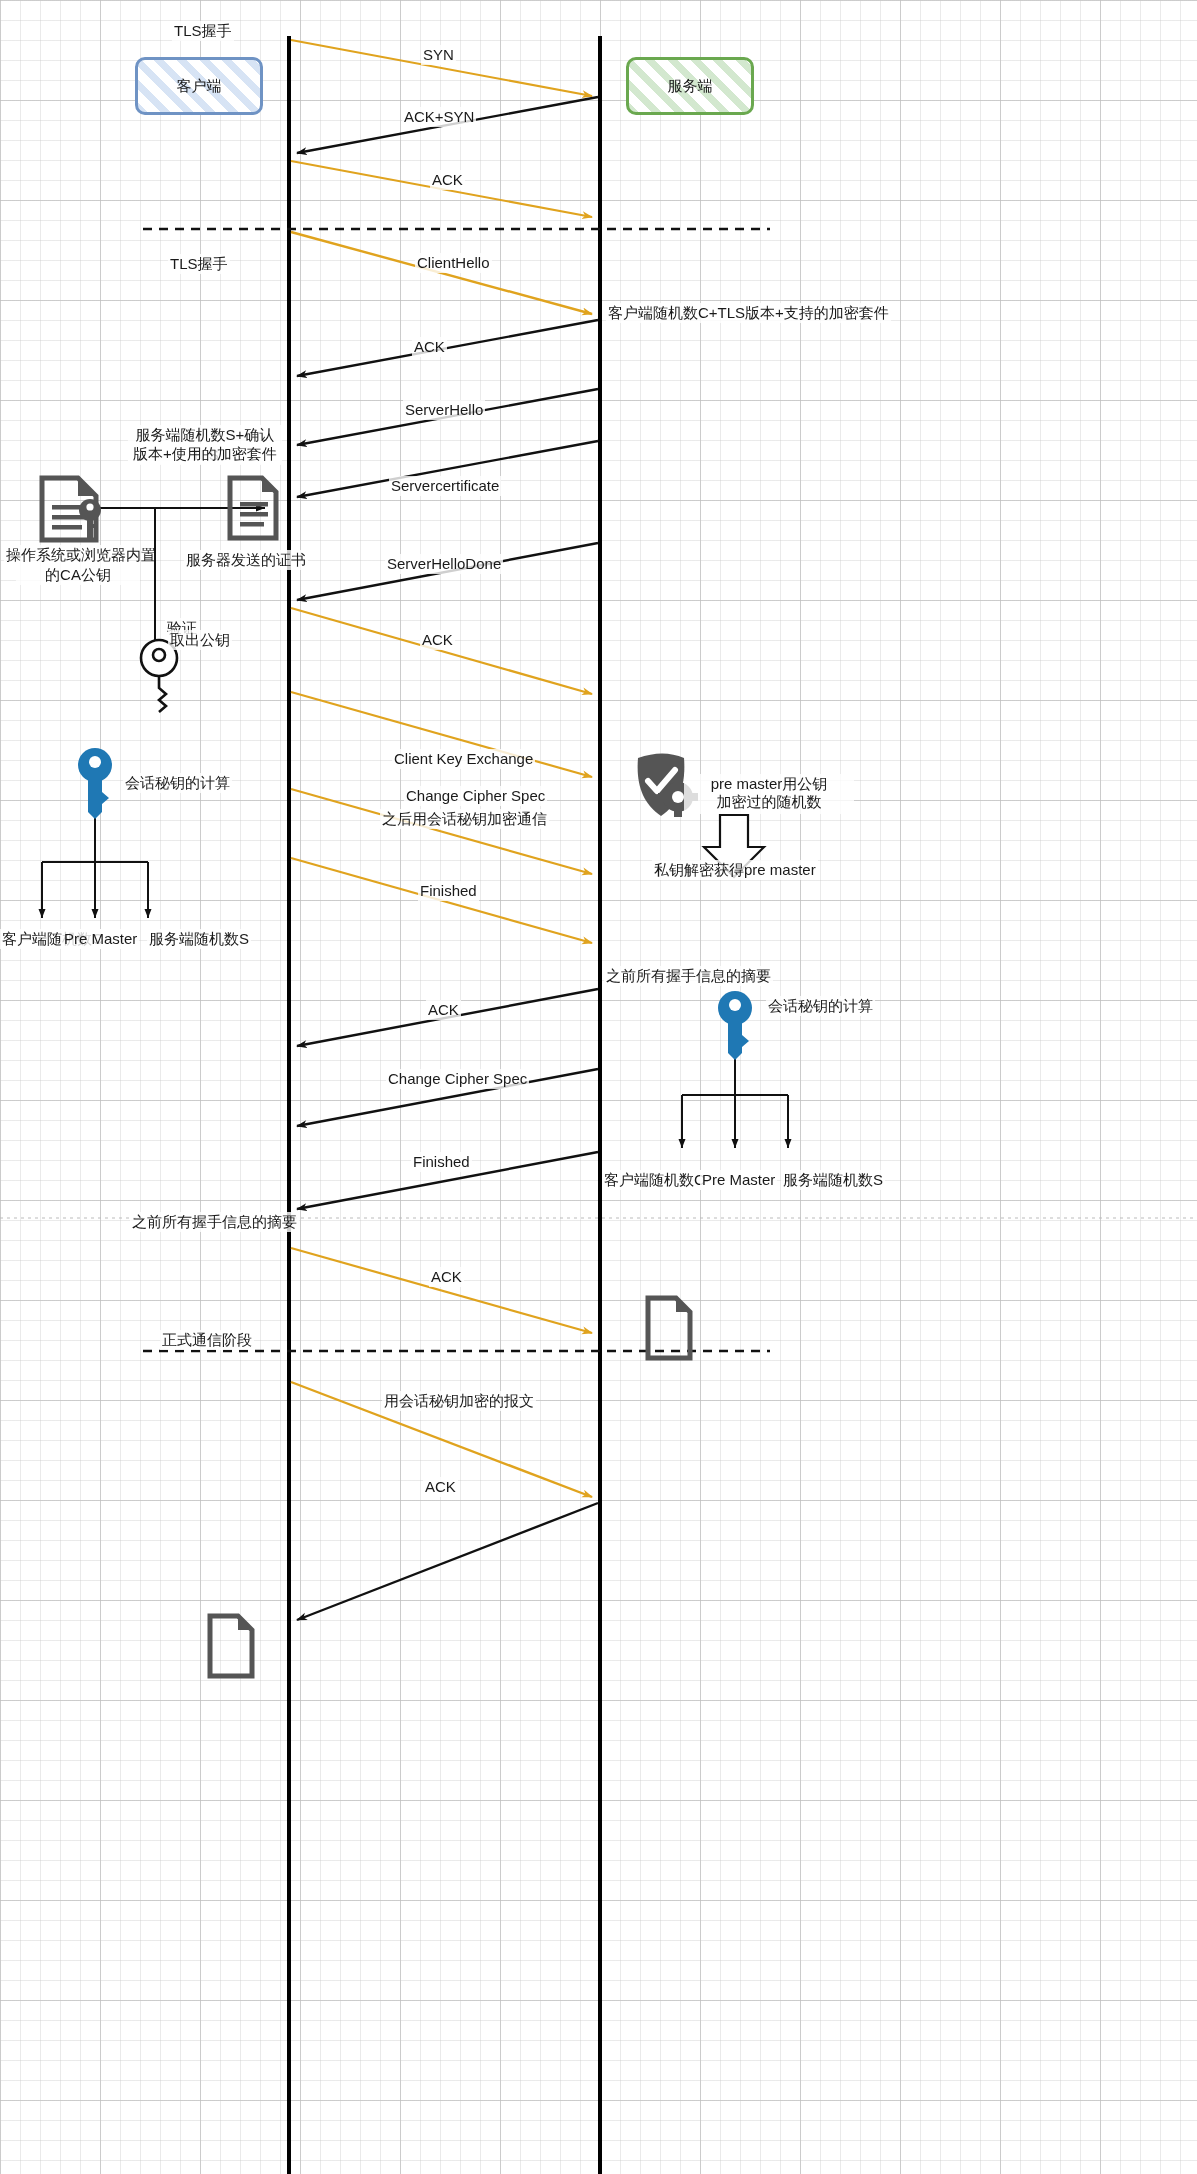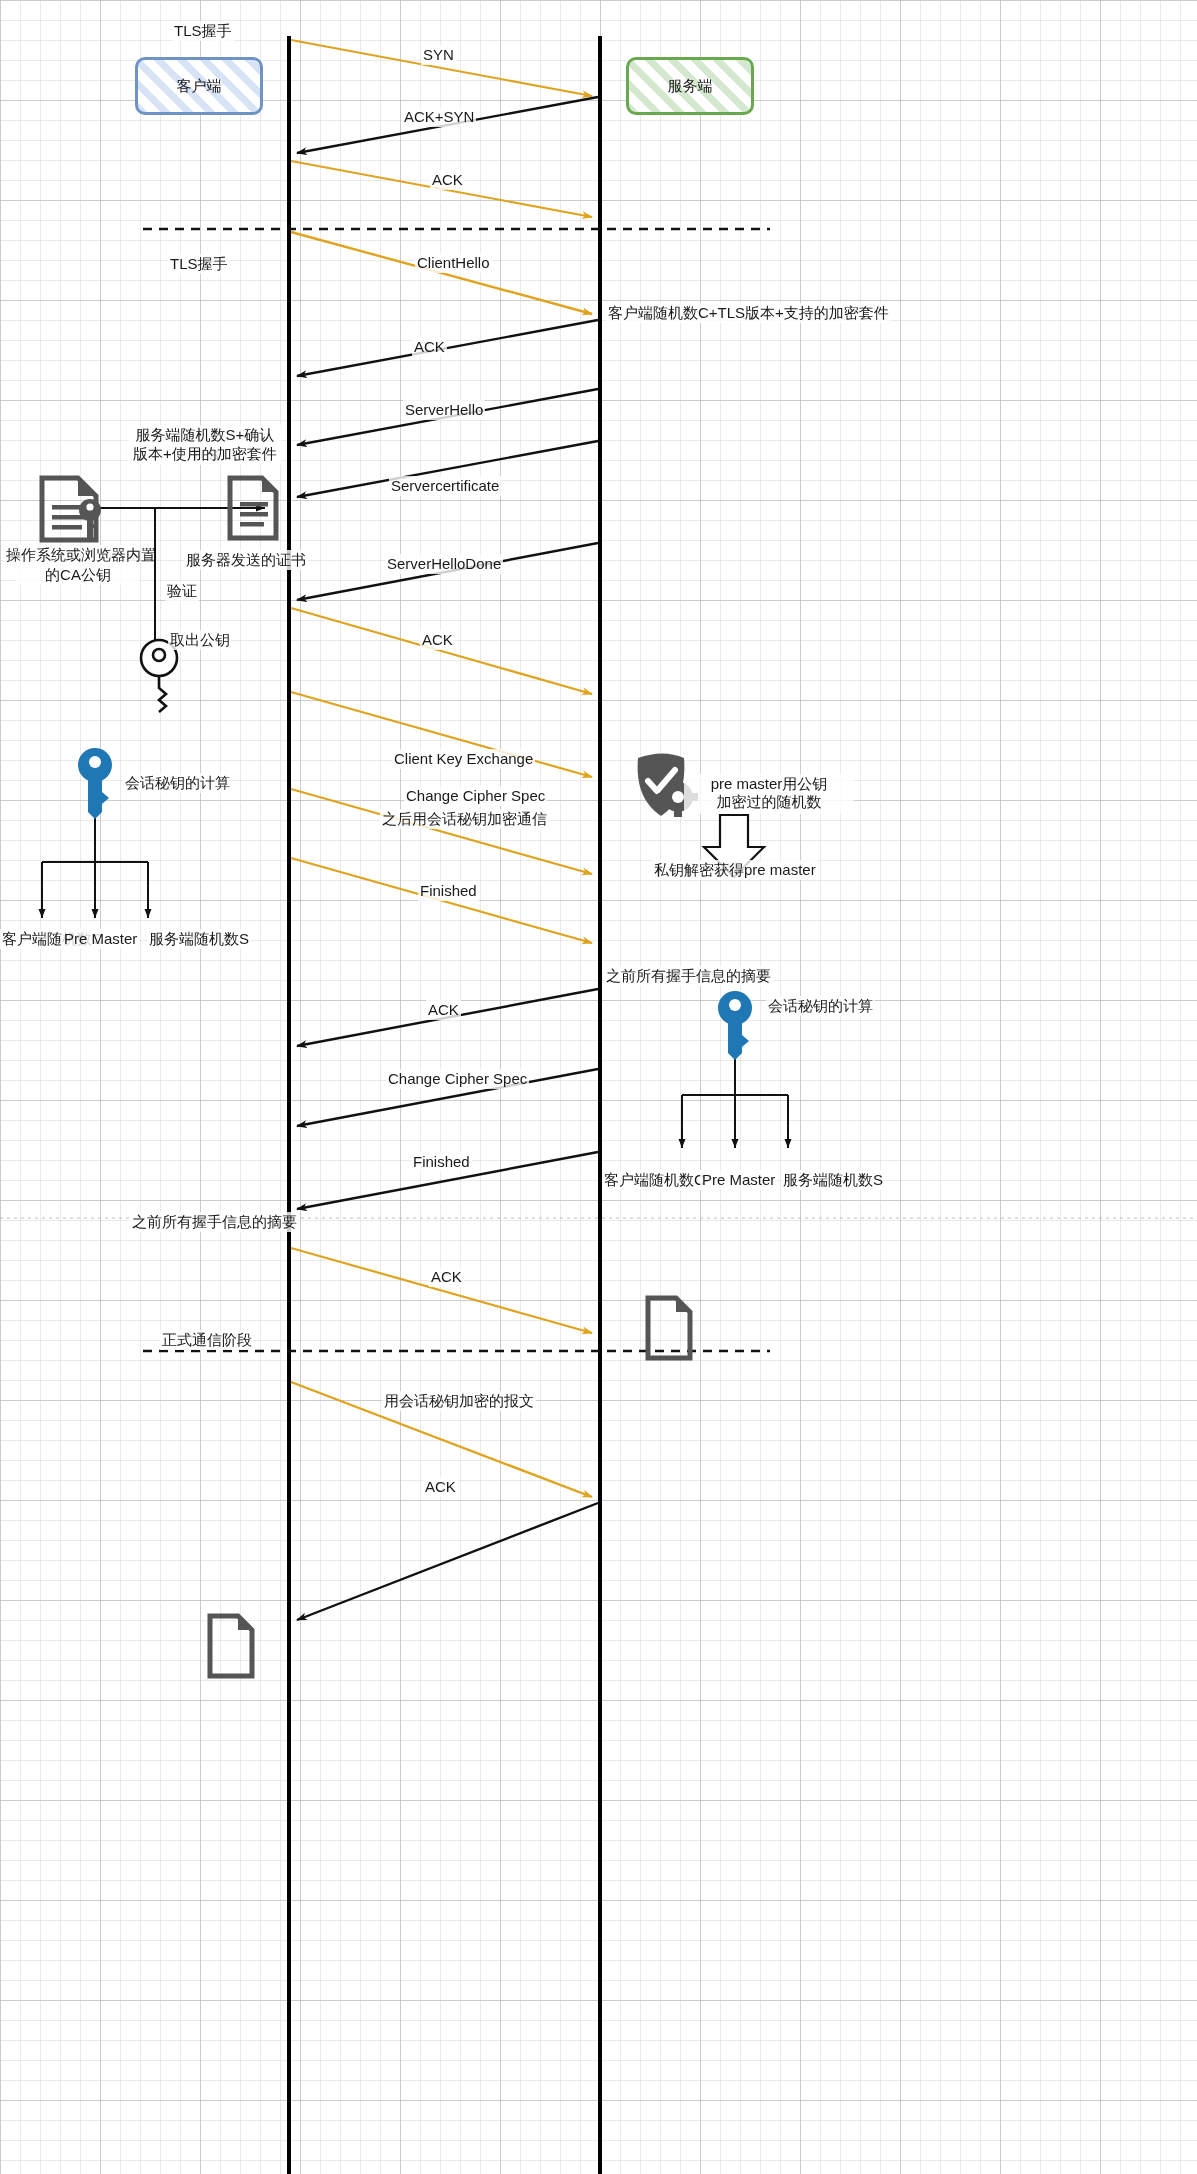--- a/index.html
+++ b/index.html
@@ -261,21 +261,21 @@
 
   <div class="lbl" style="left:606px;top:303px;">客户端随机数C+TLS版本+支持的加密套件</div>
 
   <div class="lbl wrap ctr" style="left:128px;top:425px;width:150px;">服务端随机数S+确认TLS</div>
   <div class="lbl wrap ctr" style="left:128px;top:444px;width:150px;">版本+使用的加密套件</div>
 
   <div class="lbl ctr" style="left:4px;top:545px;width:120px;">操作系统或浏览器内置</div>
   <div class="lbl ctr" style="left:16px;top:565px;width:120px;">的CA公钥</div>
 
   <div class="lbl" style="left:184px;top:550px;">服务器发送的证书</div>
-  <div class="lbl" style="left:165px;top:581px;text-align:right;">验证</div>
+  <div class="lbl" style="left:165px;top:618px;text-align:right;">验证</div>
   <div class="lbl" style="left:168px;top:630px;">取出公钥</div>
 
   <div class="lbl" style="left:123px;top:773px;">会话秘钥的计算</div>
 
   <div class="lbl" style="left:0px;top:929px;">客户端随机数C</div>
   <div class="lbl" style="left:62px;top:929px;">Pre Master</div>
   <div class="lbl" style="left:147px;top:929px;">服务端随机数S</div>
 
   <div class="lbl ctr" style="left:684px;top:774px;width:166px;">pre master用公钥</div>
   <div class="lbl ctr" style="left:684px;top:794px;width:166px;font-family:Liberation Mono, monospace;">加密过的随机数</div>

